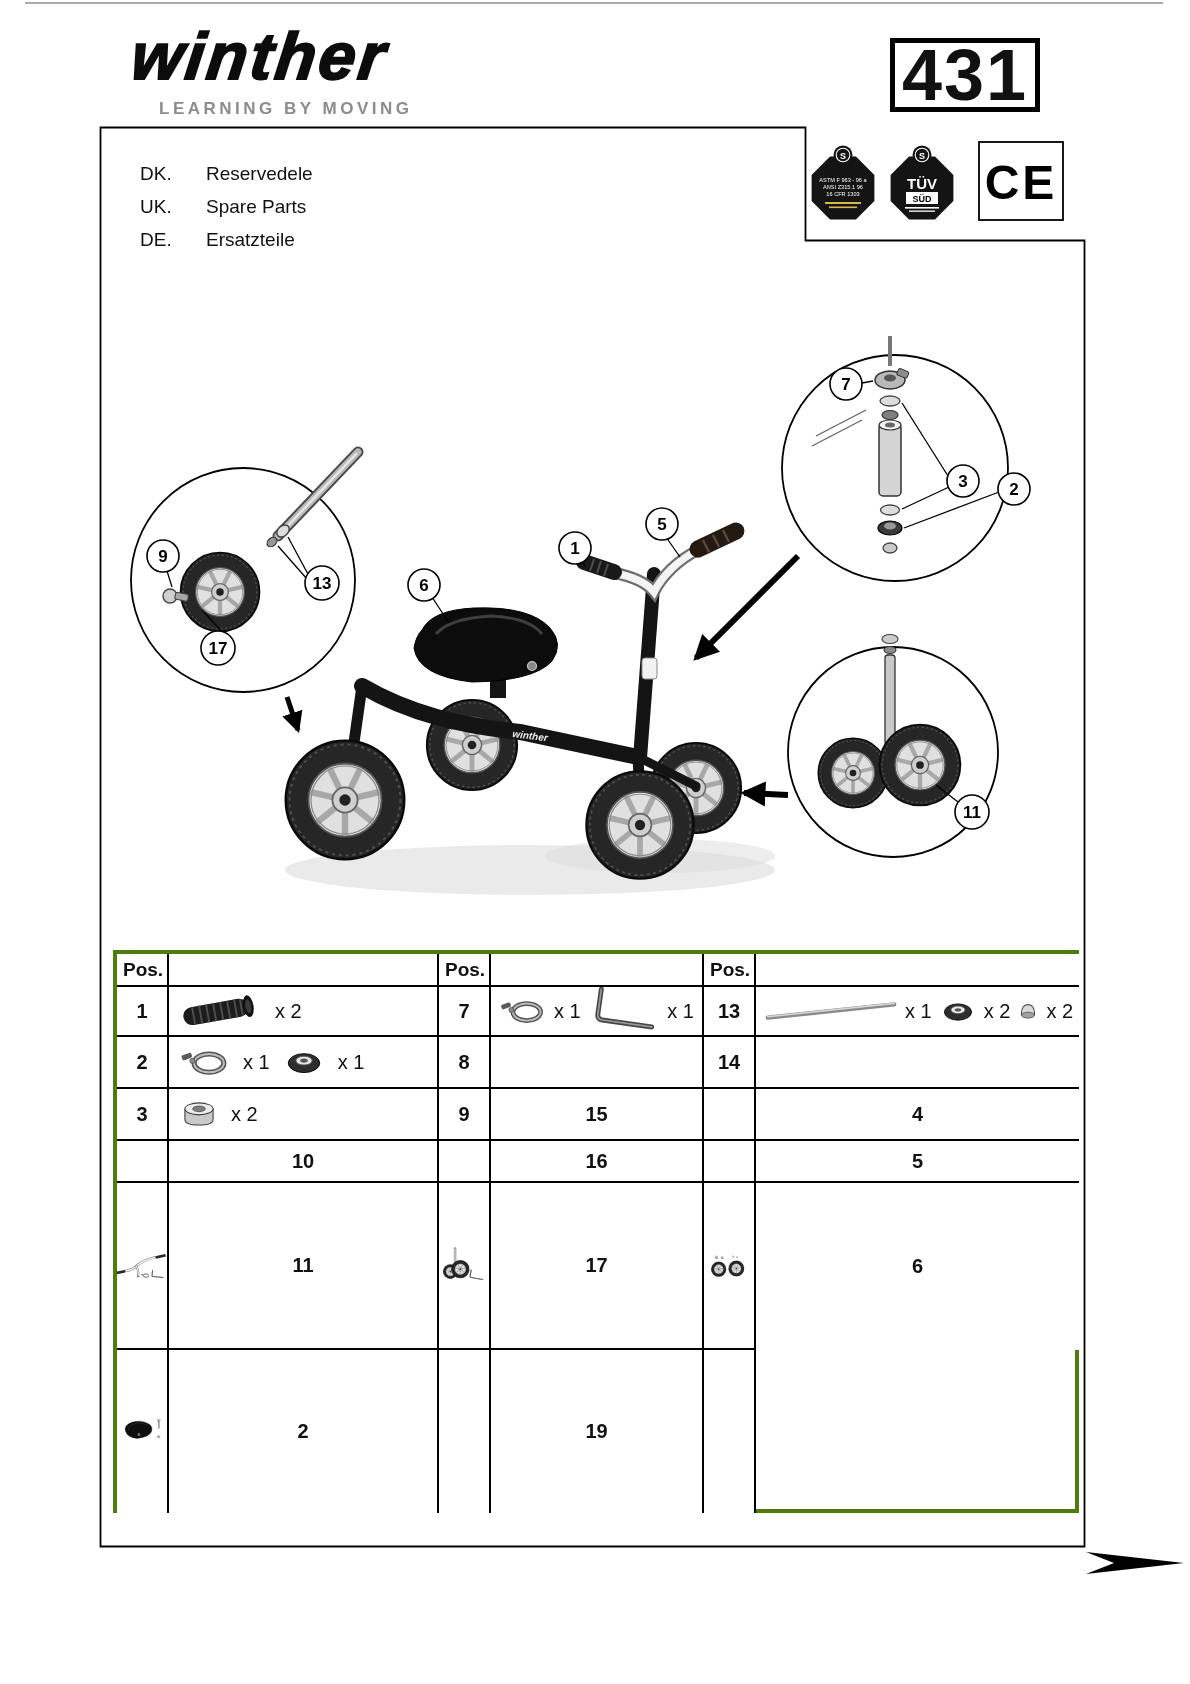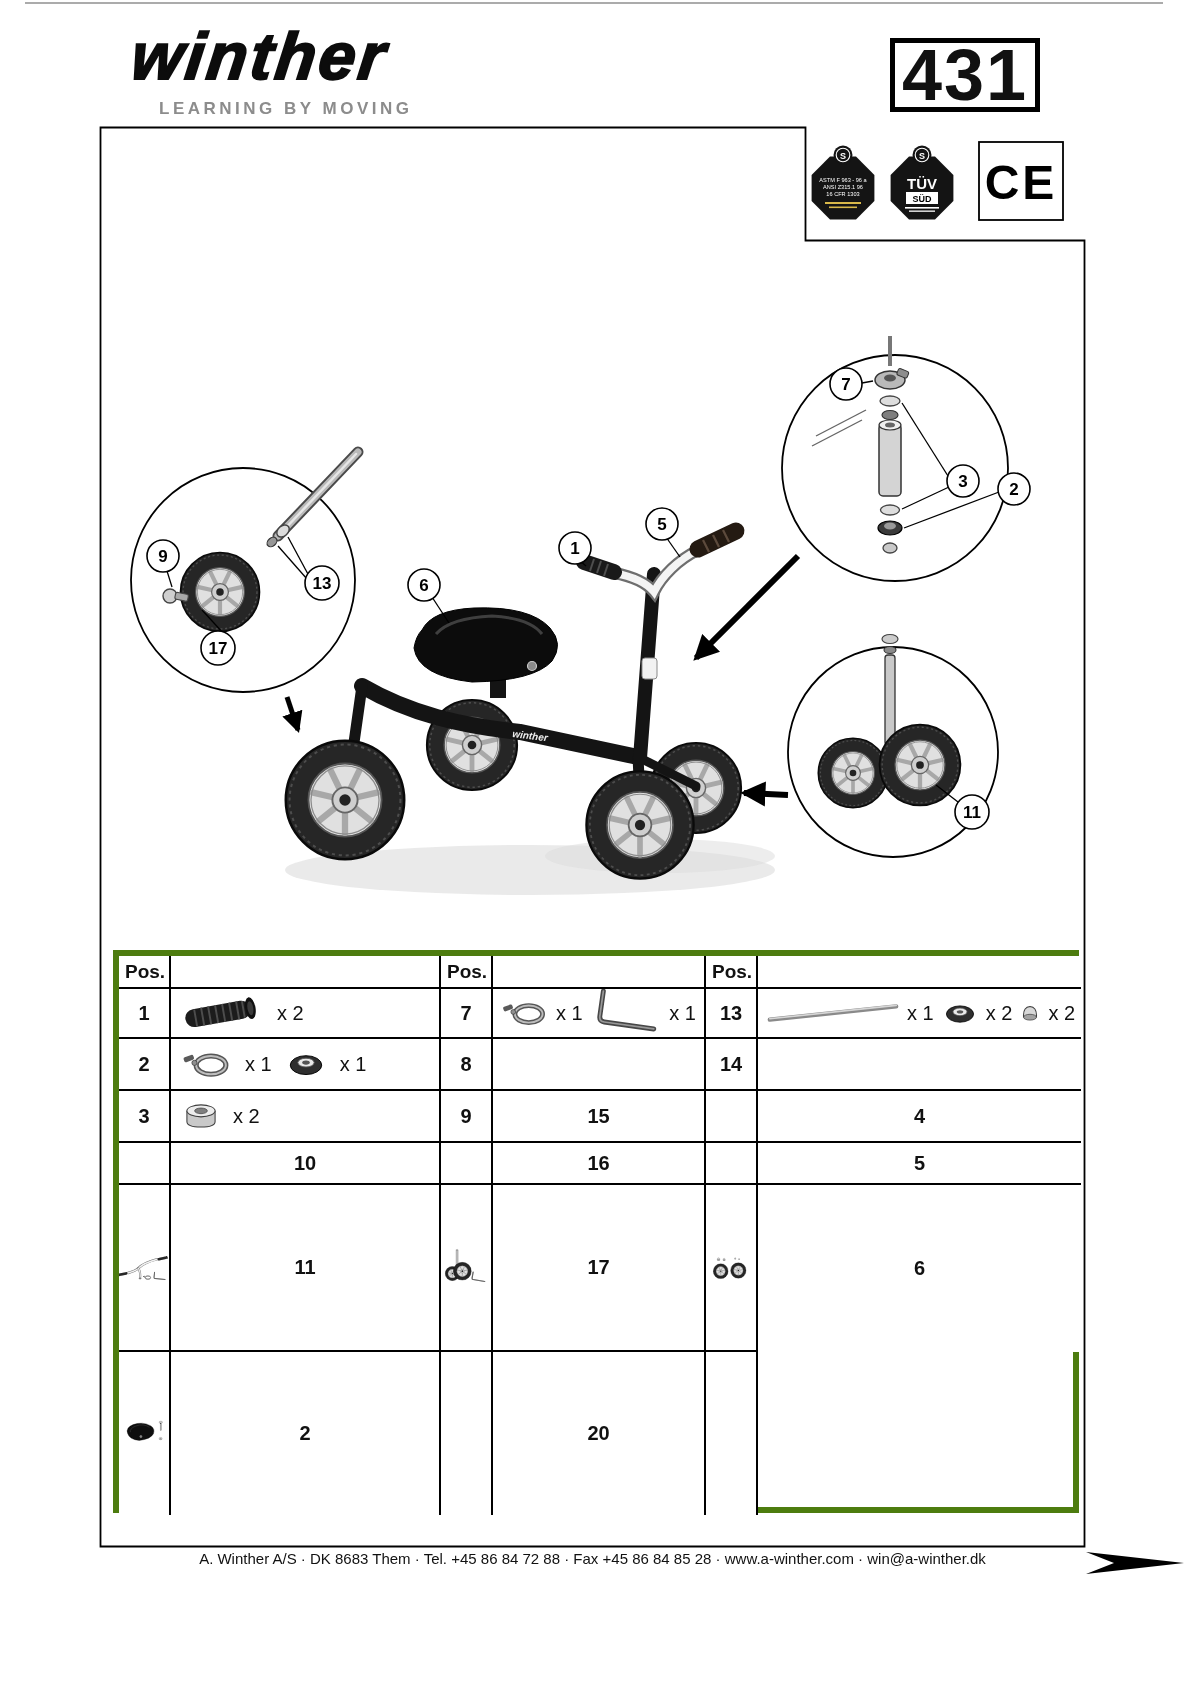--- a/index.html
+++ b/index.html
@@ -13,21 +13,21 @@
   .page-number-box { position:absolute; left:890px; top:38px; width:150px; height:74px; border:5px solid #000;
           display:flex; align-items:center; justify-content:center; font-size:72px; font-weight:bold; letter-spacing:2px; background:#fff; }
   .languages { position:absolute; left:140px; top:157px; font-size:19px; }
   .lang-row { display:flex; height:33px; align-items:center; }
   .lang-code { width:66px; }
   .badges-svg { position:absolute; left:805px; top:136px; }
   .diagram-svg { position:absolute; left:100px; top:240px; }
   .parts-table { position:absolute; left:113px; top:950px; width:966px; height:563px; display:grid;
           grid-template-columns:52px 270px 52px 213px 52px 323px;
           grid-template-rows:33px 50px 52px 52px 42px 167px 163px;
-          border:6px solid #4d7c0f; background:#fff; }
+          border:4px solid #4d7c0f; background:#fff; }
   .cell { border-right:2px solid #000; border-bottom:2px solid #000; background:#fff; overflow:hidden; }
   .cell:nth-child(6n) { border-right:none; }
   .cell:nth-last-child(-n+6) { border-bottom:none; }
   .pos-cell { display:flex; align-items:center; justify-content:center; font-size:20px; font-weight:bold; }
   .head { justify-content:flex-start; padding-left:6px; font-size:19px; }
   .part-cell { display:flex; align-items:center; padding:0 10px; gap:12px; }
   .part-cell.tight { gap:7px; padding:0 8px; }
   .qty { font-size:20px; font-weight:normal; white-space:nowrap; }
   .pi { flex:none; }
   .tilt-up { transform:rotate(-10deg); }
@@ -115,20 +115,34 @@
     <path d="M100.5,127.5 H805.5 V240.5 H1084.5 V1546.5 H100.5 Z" fill="none" stroke="#000" stroke-width="1.8"></path>
     <polygon points="1086,1552 1184,1563 1086,1574 1114,1563" fill="#000"></polygon>
   </svg>
 
   <div class="logo">winther</div>
   <div class="tagline">LEARNING BY MOVING</div>
   <div class="page-number-box">
     <span>431</span>
   </div>
 
+  <div class="languages">
+    <div class="lang-row">
+      <span class="lang-code">DK.</span>
+      <span>Reservedele</span>
+    </div>
+    <div class="lang-row">
+      <span class="lang-code">UK.</span>
+      <span>Spare Parts</span>
+    </div>
+    <div class="lang-row">
+      <span class="lang-code">DE.</span>
+      <span>Ersatzteile</span>
+    </div>
+  </div>
 
   <svg class="badges-svg" width="262" height="92" viewBox="0 0 262 92">
 
     <g>
       <polygon points="69.4,65 51,83.4 25,83.4 6.6,65 6.6,39 25,20.6 51,20.6 69.4,39" fill="#141414"></polygon>
       <text x="38" y="46" font-size="5.6" fill="#fff" text-anchor="middle">ASTM F 963 - 96 a</text>
       <text x="38" y="53" font-size="5.6" fill="#fff" text-anchor="middle">ANSI Z315.1 96</text>
       <text x="38" y="60" font-size="5.6" fill="#fff" text-anchor="middle">16 CFR 1303</text>
       <rect x="20" y="66" width="36" height="2" fill="#d8b84a"></rect>
       <rect x="24" y="70.5" width="28" height="1.6" fill="#d8b84a"></rect>
@@ -427,19 +441,18 @@
     <div class="cell pos-cell">6</div>
     <div class="cell big-cell">
       <svg viewBox="0 0 268 163">
         <use href="#sym-saddle" x="22" y="14" width="182" height="121"></use>
         <use href="#sym-bolt" x="210" y="12" width="28" height="66"></use>
         <use href="#sym-nut" x="209" y="98" width="28" height="22"></use>
       </svg>
     </div>
     <div class="cell pos-cell">2</div>
     <div class="cell part-cell"></div>
-    <div class="cell pos-cell">20</div>
+    <div class="cell pos-cell">19</div>
     <div class="cell part-cell"></div>
   </div>
 
-  <div class="footer-text">A. Winther A/S · DK 8683 Them · Tel. +45 86 84 72 88 · Fax +45 86 84 85 28 · www.a-winther.com · win@a-winther.dk</div>
 
 </div>
 
 </body></html>

